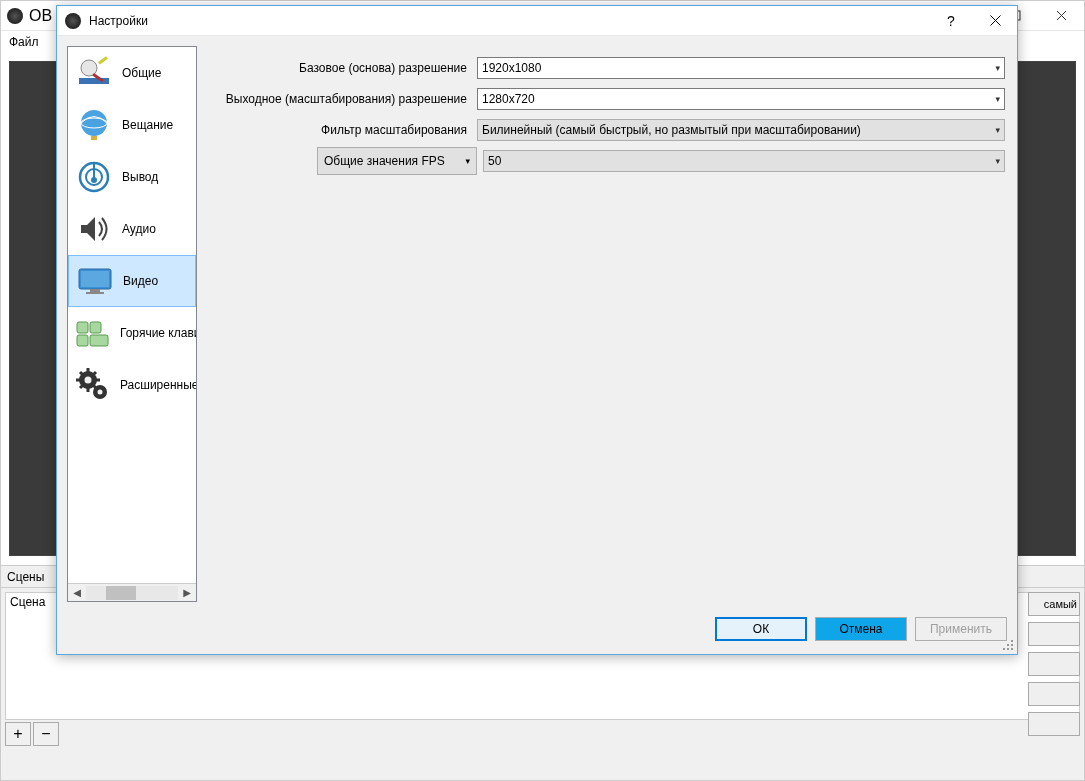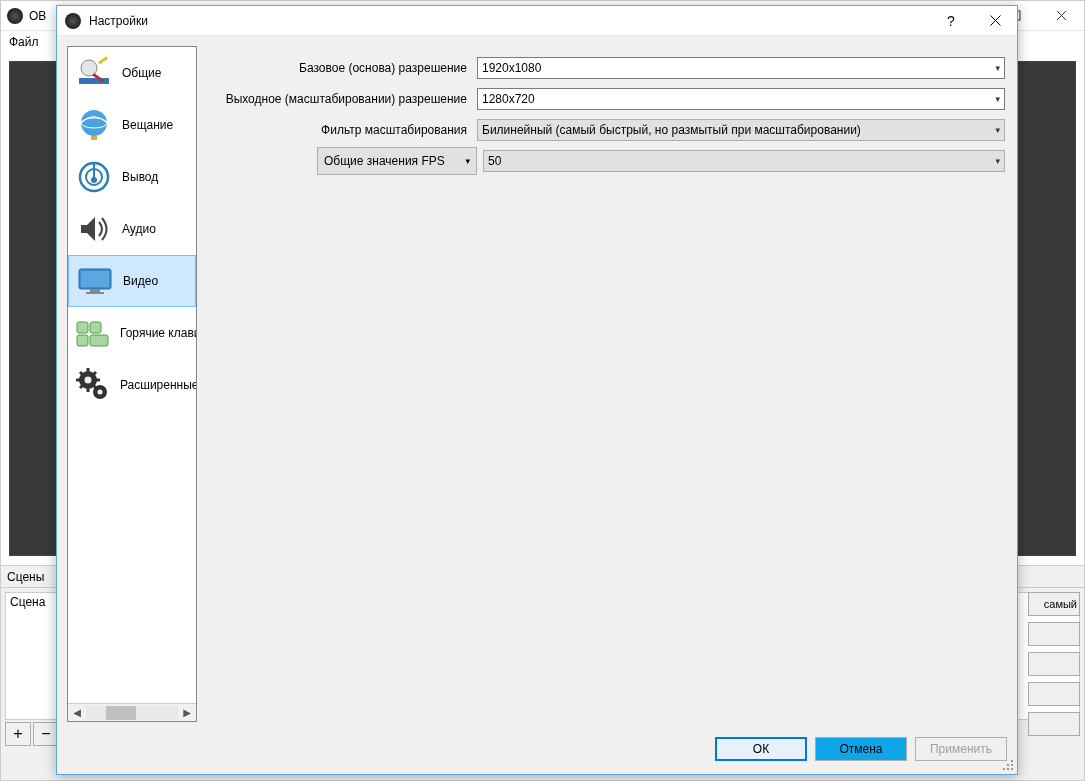--- a/index.html
+++ b/index.html
@@ -22,21 +22,21 @@
   border: 1px solid #ccc;
 }
 .back-titlebar {
   height: 30px;
   background: #fff;
   display: flex;
   align-items: center;
   padding-left: 6px;
   border-bottom: 1px solid #e5e5e5;
 }
-.back-titlebar .title { margin-left: 6px; font-size: 12px; }
+.back-titlebar .title { margin-left: 6px; font-size: 16px; }
 .back-titlebar .controls {
   margin-left: auto;
   display: flex;
 }
 .back-titlebar .ctl {
   width: 46px; height: 30px;
   display: flex; align-items: center; justify-content: center;
   color: #444;
 }
 .back-menu {
@@ -64,21 +64,21 @@
   position:absolute; right: 4px; top: 26px; width: 52px;
 }
 .back-right-buttons .btn {
   height: 24px; border:1px solid #aaa; background:#efefef; margin-bottom:6px;
 }
 
 
 .settings-dialog {
   position: absolute;
   left: 56px; top: 5px;
-  width: 962px; height: 770px;
+  width: 962px; height: 650px;
   background: #f0f0f0;
   border: 1px solid #5aa6e0;
   box-shadow: 0 2px 12px rgba(0,0,0,0.3);
   display: flex;
   flex-direction: column;
 }
 .dlg-titlebar {
   height: 30px;
   background: #fff;
   display: flex;
@@ -397,21 +397,21 @@
 
     <div class="form-area">
       <div class="form-row">
         <div class="label">Базовое (основа) разрешение</div>
         <div class="combo">
           <span>1920x1080</span>
           <span class="arrow">▾</span>
         </div>
       </div>
       <div class="form-row">
-        <div class="label">Выходное (масштабировании) разрешение</div>
+        <div class="label">Выходное (масштабирования) разрешение</div>
         <div class="combo">
           <span>1280x720</span>
           <span class="arrow">▾</span>
         </div>
       </div>
       <div class="form-row">
         <div class="label">Фильтр масштабирования</div>
         <div class="combo gray">
           <span>Билинейный (самый быстрый, но размытый при масштабировании)</span>
           <span class="arrow">▾</span>

